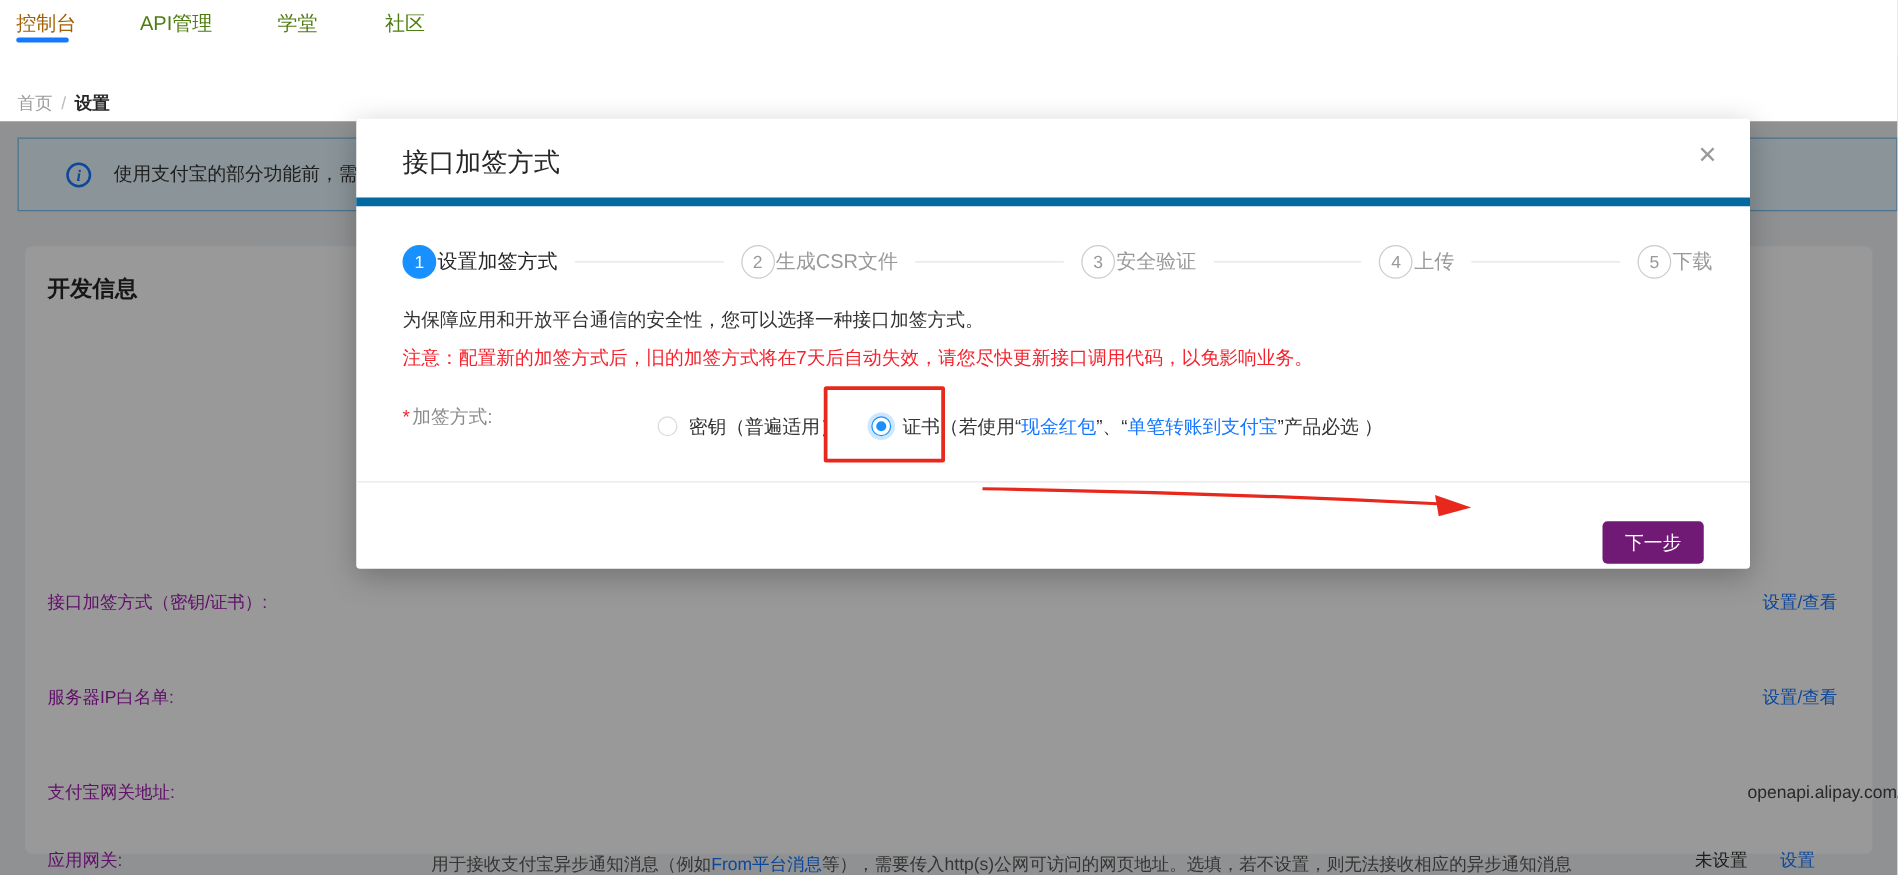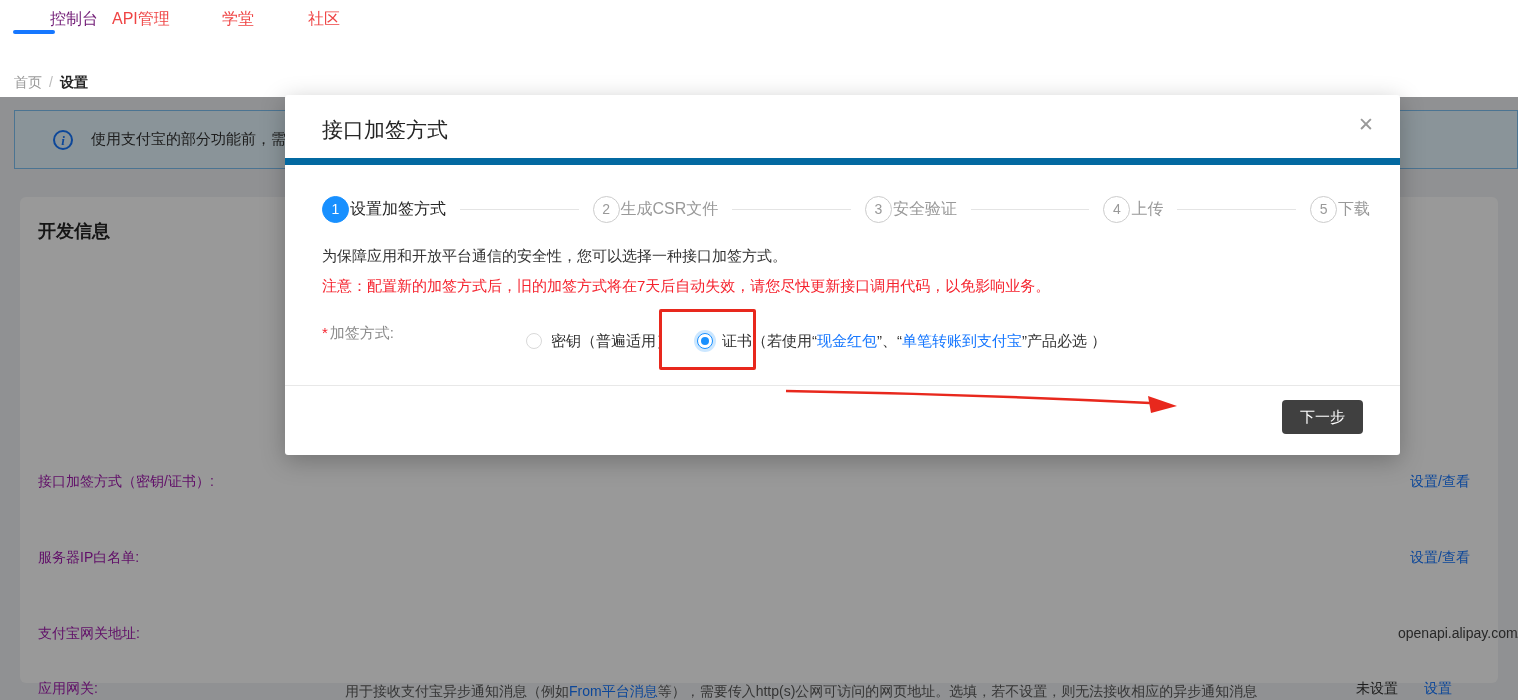--- a/index.html
+++ b/index.html
@@ -2,22 +2,22 @@
 <html><head>
 <meta charset="utf-8">
 <style>
   * { margin:0; padding:0; box-sizing:border-box; }
   html,body { width:1518px; height:700px; }
   body { font-family:"Liberation Sans","DejaVu Sans",sans-serif; background:#fff; }
   #screen { position:relative; width:1518px; height:700px; overflow:hidden; background:#fff; }
 
   
   .topnav { position:absolute; left:0; top:0; width:100%; height:44px; background:#fff; }
-  .nav-item { position:absolute; top:9px; font-size:16px; color:#ef4444; cursor:pointer; }
-  .nav-item.active { color:#701a75;margin-left:37px; }
+  .nav-item { position:absolute; top:9px; font-size:16px; color:#4d7c0f; cursor:pointer; }
+  .nav-item.active { color:#a16207; }
   .nav-underline { position:absolute; left:13px; top:30px; width:42px; height:4px; background:#1677ff; border-radius:2px; }
 
   .breadcrumb { position:absolute; left:14px; top:74px; font-size:14px; color:#999; }
   .breadcrumb .sep { margin:0 7px; color:#bbb; }
   .breadcrumb .current { color:#262626; font-weight:bold; }
 
   
   .content-bg { position:absolute; left:0; top:97px; width:100%; height:603px; background:#f0f2f5; }
 
   
@@ -65,21 +65,21 @@
   .req { color:#f5222d; margin-right:2px; }
   .radio { display:flex; align-items:center; cursor:pointer; flex:none;margin-top:16px; }
   .radio-circle { width:16px; height:16px; border-radius:50%; border:1px solid #d9d9d9; background:#fff;
                   margin-right:9px; flex:none; position:relative; }
   .radio-circle.checked { border-color:#1890ff; box-shadow:0 0 0 3px rgba(24,144,255,0.22); }
   .radio-circle.checked::after { content:""; position:absolute; left:3px; top:3px; width:8px; height:8px;
                   border-radius:50%; background:#1890ff; }
   .radio-text { font-size:15px; color:#333; white-space:nowrap; }
 
   .modal-footer-line { position:absolute; left:0; top:290px; width:100%; height:1px; background:#e8e8e8; }
-  .next-btn { position:absolute; right:37px; top:305px; width:81px; height:34px; background:#404040; color:#fff;
+  .next-btn { position:absolute; right:37px; top:322px; width:81px; height:34px; background:#701a75; color:#fff;
               border:none; border-radius:4px; font-size:15px; cursor:pointer; font-family:Liberation Mono, monospace; }
 
   
   .anno-rect { position:absolute; left:659px; top:309px; width:97px; height:61px;
                border:3px solid #e8281d; border-radius:2px; z-index:150; }
   .anno-arrow { position:absolute; left:778px; top:383px; z-index:150; }
 </style>
 </head>
 <body>
 

